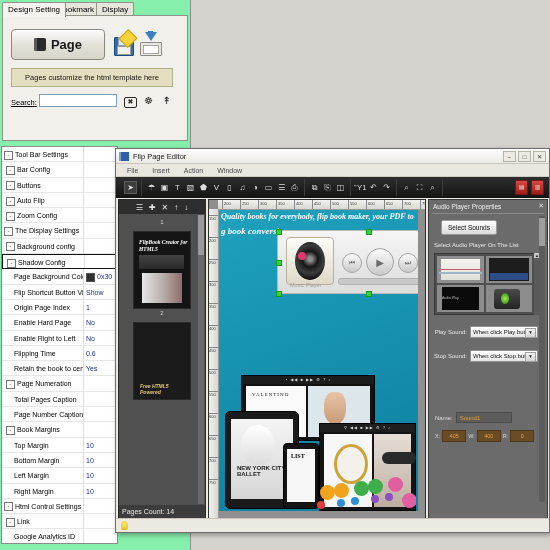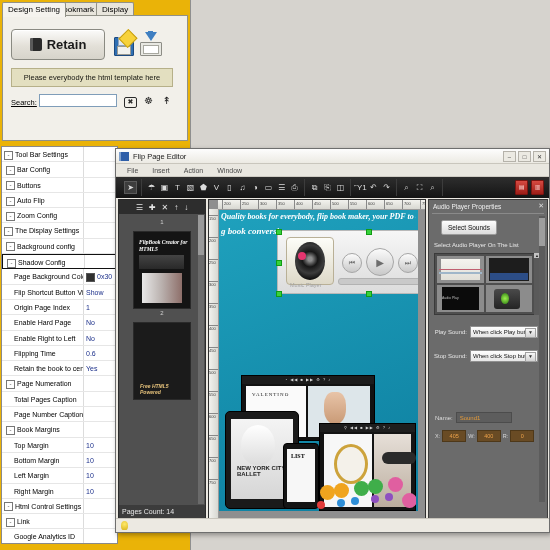--- a/index.html
+++ b/index.html
@@ -5,21 +5,21 @@
   html,body{margin:0;padding:0;}
   body{
     width:550px;height:550px;overflow:hidden;position:relative;
     background:#d6d3ce;
     font-family:"Liberation Sans","DejaVu Sans",sans-serif;
     font-size:8px;color:#000;
   }
   
   #design-panel{
     position:absolute;left:0;top:0;width:190px;height:550px;
-    background:#eab308;border-right:1px solid #8f8f8f;
+    background:#86efac;border-right:1px solid #8f8f8f;
   }
   .tabstrip{position:absolute;left:0;top:2px;width:190px;height:14px;}
   .tab{
     position:absolute;top:0;height:13px;line-height:13px;
     padding:0 5px;font-size:8px;background:#e8e5dc;
     border:1px solid #919187;border-bottom:none;
     border-radius:2px 2px 0 0;box-sizing:border-box;white-space:nowrap;
   }
   .tab.active{background:#f5f3ee;top:0;height:15px;line-height:14px;font-weight:normal;z-index:3;}
   .tab#tab-design{left:2px;}
@@ -281,37 +281,37 @@
   <div class="tabstrip">
     <div class="tab active" id="tab-design">Design Setting</div>
     <div class="tab" id="tab-bookmark">Bookmark</div>
     <div class="tab" id="tab-template">Display</div>
   </div>
 
   <div class="tabbody">
 
     <div class="theme-btn">
       <span class="book-glyph"></span>
-      <span>Retain</span>
+      <span>Page</span>
     </div>
 
     <div class="tool-ico savedisk">
       <span class="body"></span>
         <span class="shut"></span>
         <span class="lbl"></span>
         <span class="pen"></span>
     </div>
     <div class="tool-ico openico">
       <span class="tray"></span>
         <span class="tray2"></span>
         <span class="arrow"></span>
         <span class="stem"></span>
     </div>
 
-    <div class="hint-box">Please everybody the html template here</div>
+    <div class="hint-box">Pages customize the html template here</div>
 
     <div class="search-row">
       <span class="search-lbl">Search:</span>
       <input class="search-input" type="text" value="" placeholder="" style="">
       <span class="sico a"><span class="clearbox">✖</span></span>
       <span class="sico b">☸</span>
       <span class="sico c">↟</span>
     </div>
   </div>
 

